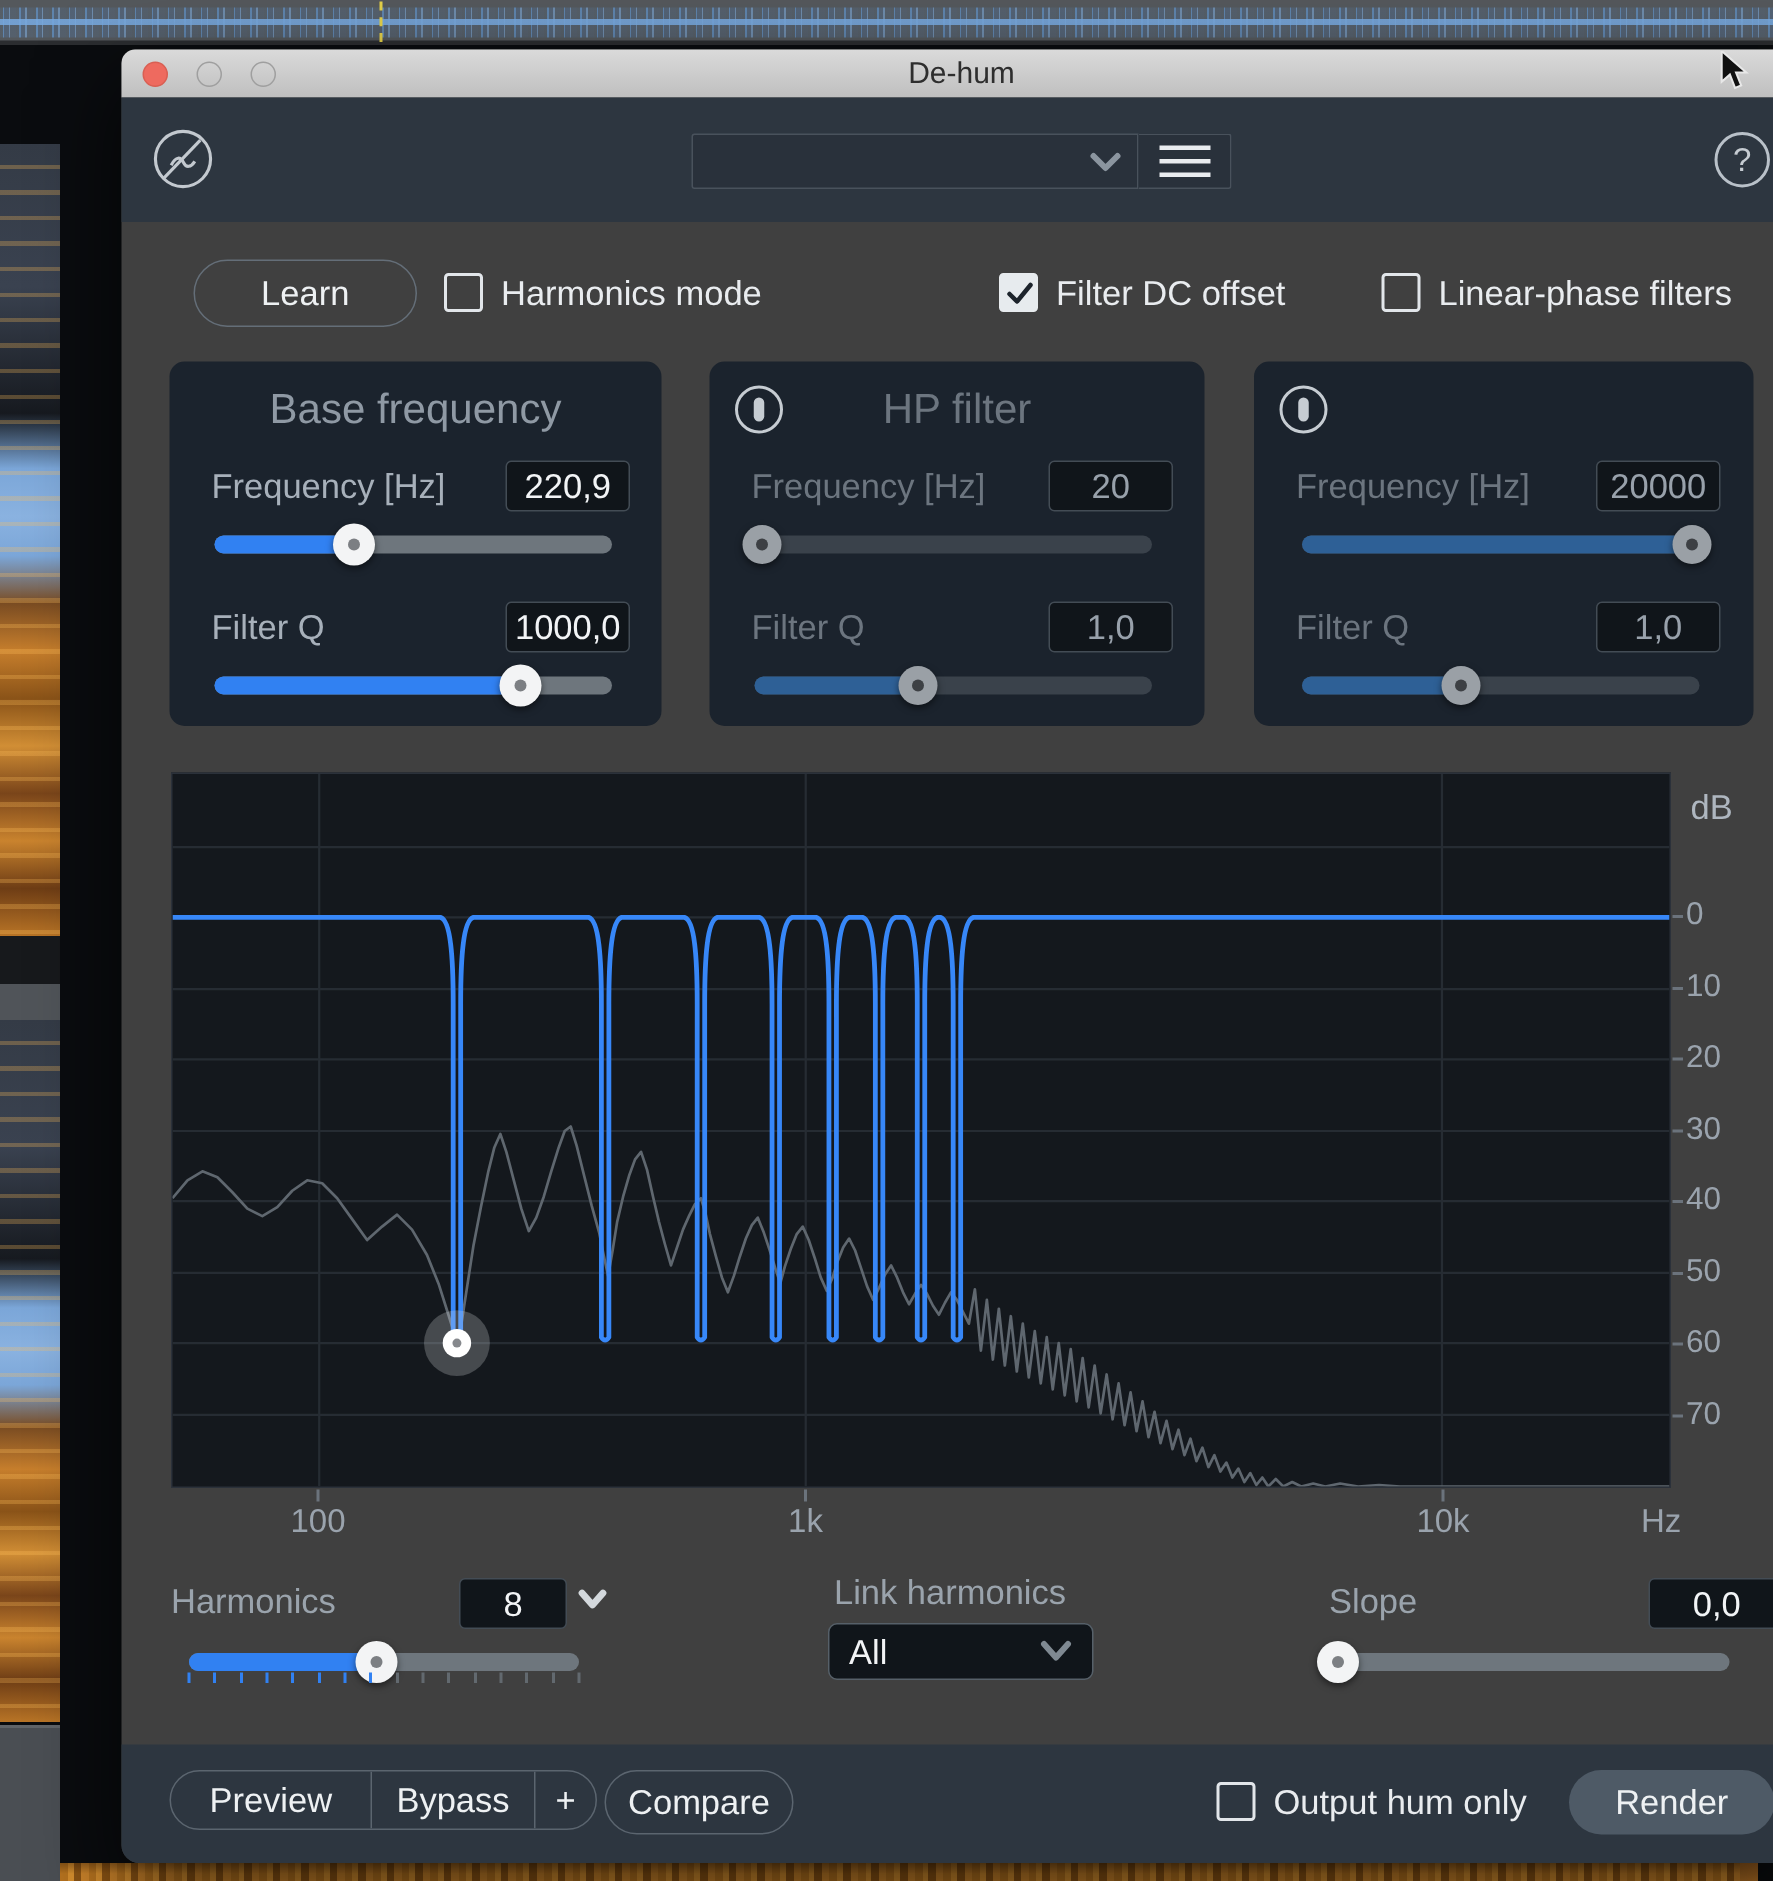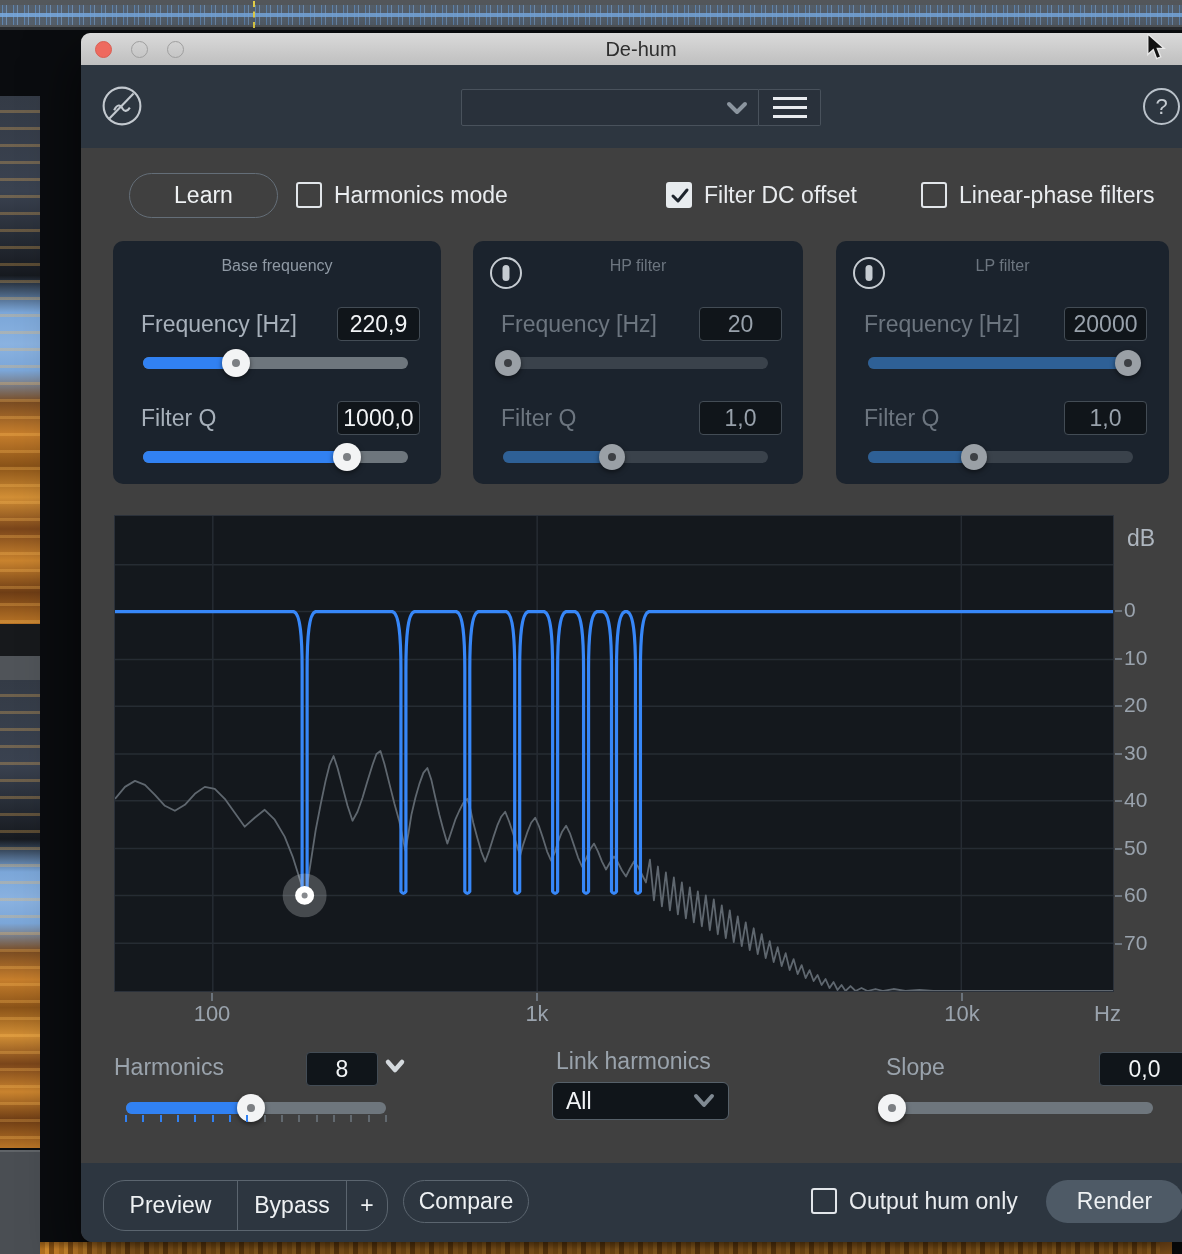--- a/index.html
+++ b/index.html
@@ -53,21 +53,21 @@
   .hamb i { display:block; width:34px; height:3px; background:#e9ecef; }
   .help { position:absolute; left:1062px; top:55px; width:37px; height:37px; border:2px solid #b9c1c9; border-radius:50%; color:#c6ccd2; font-size:22px; display:flex; align-items:center; justify-content:center; }
 
   .learn { position:absolute; left:48px; top:140px; width:149px; height:45px; border:1.5px solid #646e78; border-radius:23px; color:#eef1f3; font-size:23px; display:flex; align-items:center; justify-content:center; background:transparent; }
   .chk { position:absolute; width:26px; height:26px; border:2px solid #e2e6ea; border-radius:3px; background:transparent; }
   .chk.on { background:#e7ebee; border-color:#e7ebee; }
   .chk svg { position:absolute; left:2px; top:3px; }
   .chklab { position:absolute; font-size:23px; color:#e9ecef; height:26px; display:flex; align-items:center; }
 
   .panel { position:absolute; top:208px; height:243px; background:#1b232d; border-radius:10px; }
-  .panel .ptitle { position:absolute; top:16px; width:100%; text-align:center; font-size:16px; color:#8f99a4; }
+  .panel .ptitle { position:absolute; top:16px; width:100%; text-align:center; font-size:28px; color:#8f99a4; }
   .panel .plabel { position:absolute; left:28px; font-size:23px; color:#a7b0ba; }
   .panel.dim .plabel, .panel.dim .ptitle { color:#6c757f; }
   .vbox { position:absolute; width:83px; height:34px; background:#10151a; border:1px solid #434c55; border-radius:4px; color:#f2f4f6; font-size:23px; display:flex; align-items:center; justify-content:center; }
   .panel.dim .vbox { color:#98a1ab; }
   .power { position:absolute; left:17px; top:16px; width:32px; height:32px; border:2.5px solid #c6ccd2; border-radius:50%; }
   .power i { position:absolute; left:50%; top:50%; transform:translate(-50%,-50%); width:7px; height:16px; background:#c6ccd2; border-radius:4px; }
 
   .slider { position:absolute; height:12px; border-radius:6px; background:#6e767d; }
   .slider.dim { background:#3a424b; }
   .slider .fill { position:absolute; left:0; top:0; height:100%; border-radius:6px; background:#3181f2; }
@@ -87,21 +87,21 @@
 
   .seclab { position:absolute; font-size:23px; color:#9aa3ac; }
   .chevbtn { position:absolute; width:24px; height:24px; }
   .ddl { position:absolute; left:471px; top:1049px; width:177px; height:38px; border:1.5px solid #566069; border-radius:6px; background:#10151a; display:flex; align-items:center; color:#f2f4f6; font-size:23px; padding-left:13px; }
   .ddl .chev { position:absolute; right:12px; }
   .hticks { position:absolute; left:45px; top:1082px; width:260px; height:8px; }
   .hticks i { position:absolute; top:0; width:2px; height:7px; }
   .detected { position:absolute; left:43px; top:1096px; font-size:21px; color:#c3c9cf; }
 
   .btn { border:1.5px solid #5b656f; color:#eef1f3; font-size:23px; display:flex; align-items:center; justify-content:center; background:transparent; }
-  .group { position:absolute; left:22px; top:1147px; height:51px; border:1.5px solid #5b656f; border-radius:22px; display:flex; overflow:hidden; }
+  .group { position:absolute; left:32px; top:1147px; height:40px; border:1.5px solid #5b656f; border-radius:22px; display:flex; overflow:hidden; }
   .group .seg { border:none; border-right:1px solid #5b656f; height:100%; }
   .group .seg:last-child { border-right:none; }
   .compare { position:absolute; left:322px; top:1147px; width:126px; height:43px; border-radius:22px; }
   .render { position:absolute; left:965px; top:1147px; width:137px; height:43px; border-radius:22px; background:#4e5a66; border:none; }
 
   .cursor { position:absolute; left:1146px; top:34px; }
 </style>
 </head>
 <body>
 
@@ -226,21 +226,20 @@
       <div class="slider dim" style="left:30px;top:210px;width:265px">
           <div class="fill" style="width: 41%;"></div>
           <div class="knob" style="left: 41%;"></div>
         </div>
     </div>
 
     <div class="panel dim" style="left:755px;width:333px">
       <div class="power">
           <i></i>
         </div>
-      <div class="ptitle">LP filter</div>
       <div class="plabel" style="top:70px">Frequency [Hz]</div>
       <div class="vbox" style="left:228px;top:66px">20000</div>
       <div class="slider dim" style="left:32px;top:116px;width:265px">
           <div class="fill" style="width: 98%;"></div>
           <div class="knob" style="left: 98%;"></div>
         </div>
       <div class="plabel" style="top:164px">Filter Q</div>
       <div class="vbox" style="left:228px;top:160px">1,0</div>
       <div class="slider dim" style="left:32px;top:210px;width:265px">
           <div class="fill" style="width: 40%;"></div>

